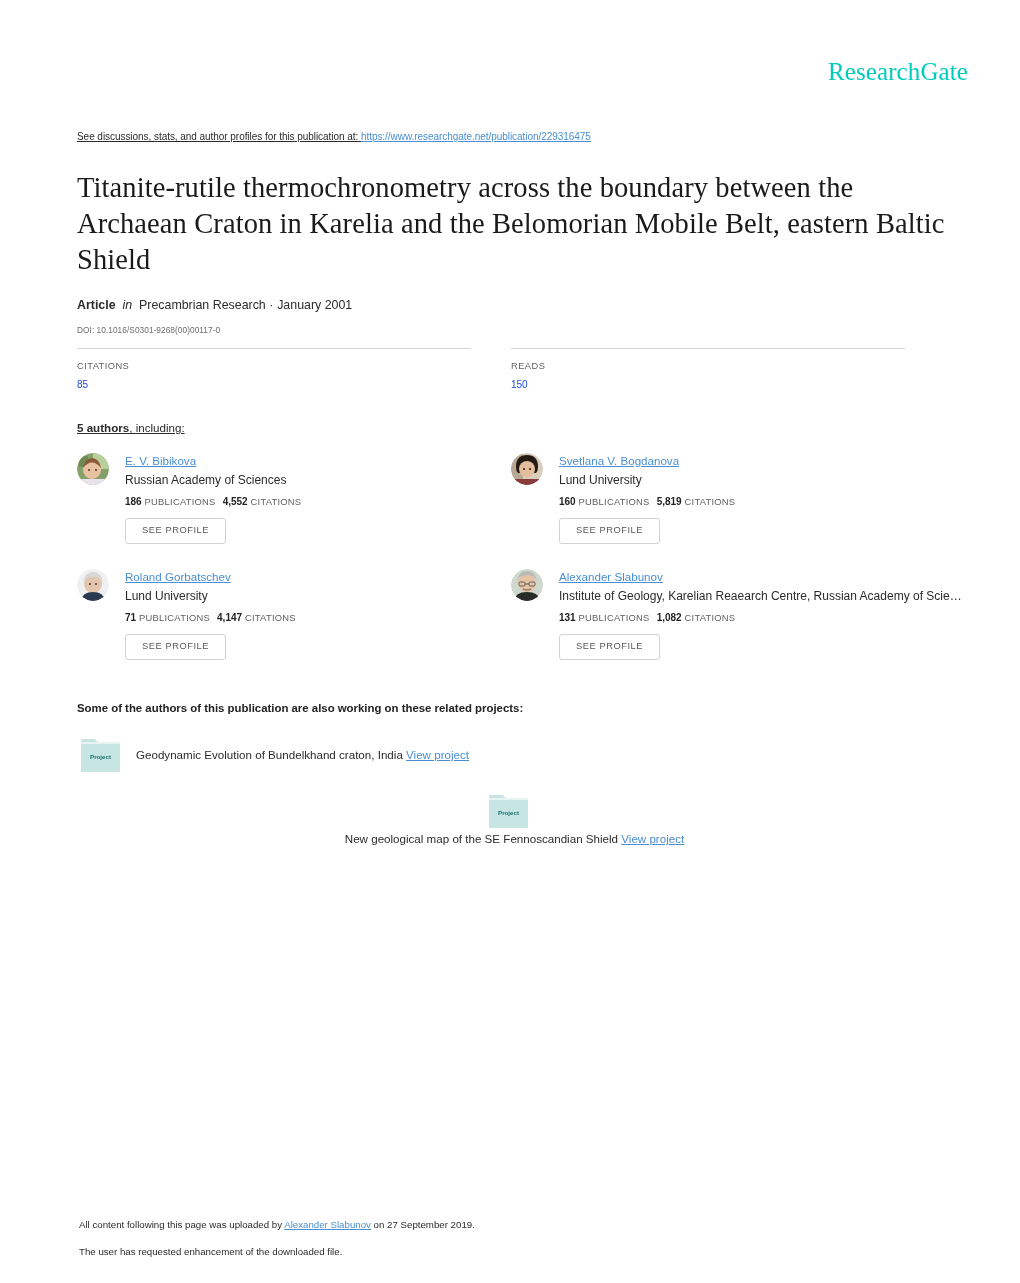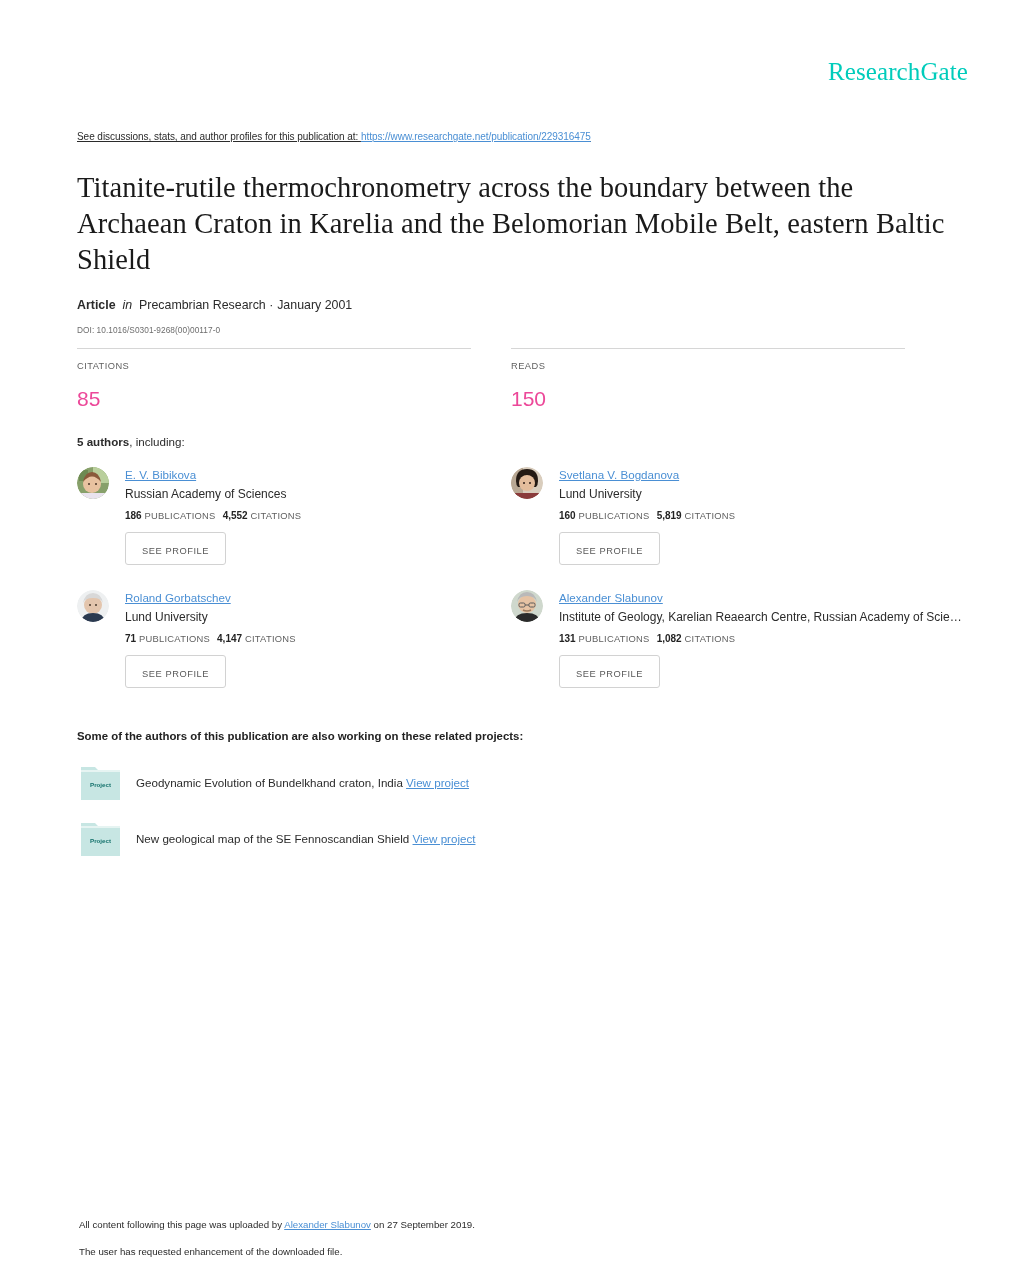--- a/index.html
+++ b/index.html
@@ -94,31 +94,32 @@
     padding-top: 11px;
   }
   .stat-col.right { margin-left: 40px; }
   .stat-label {
     font-size: 9.3px;
     color: #5f5f5f;
     letter-spacing: 0.45px;
     line-height: 12px;
   }
   .stat-value {
-    font-size: 21px;
-    color: #ec4899;
+    font-size: 10px;
+    color: #1d4ed8;
     line-height: 22px;
-    margin-top: 16px;
+    margin-top: 2px;
   }
 
   
   .authors-head {
     margin-top: 25px;
     font-size: 11.6px;
     color: #2b2b2b;
+    text-decoration: underline;
   }
   .authors-head b { font-weight: bold; }
 
   .authors-grid {
     margin-top: 17px;
     display: flex;
     flex-wrap: wrap;
     width: 920px;
   }
   .author {
@@ -172,42 +173,42 @@
     letter-spacing: 0;
     text-align: center;
   }
   .author-stats .gap { display: inline-block; width: 7px; }
 
   .see-profile {
     margin-top: 10px;
     display: inline-block;
     border: 1px solid #d2d2d2;
     border-radius: 3px;
-    padding: 13px 16px 7px 16px;
+    padding: 6px 16px 7px 16px;
     font-size: 9.3px;
     color: #585858;
     letter-spacing: 0.55px;
     background: #fff;
     line-height: 11px;
   }
 
   
   .projects-head {
     margin-top: 19px;
     font-size: 11.4px;
     font-weight: bold;
     color: #222222;
   }
   .project-row {
     margin-top: 22px;
     display: flex;
     align-items: center;
     height: 38px;
   }
-  .project-row.second { margin-top: 18px; }
+  .project-row.second { margin-top: 18px; flex-direction: column; }
   .folder {
     width: 39px;
     height: 38px;
     flex: 0 0 39px;
     margin-left: 4px;
     margin-right: 16px;
     position: relative;
   }
   .folder svg { display: block; }
   .project-text {

